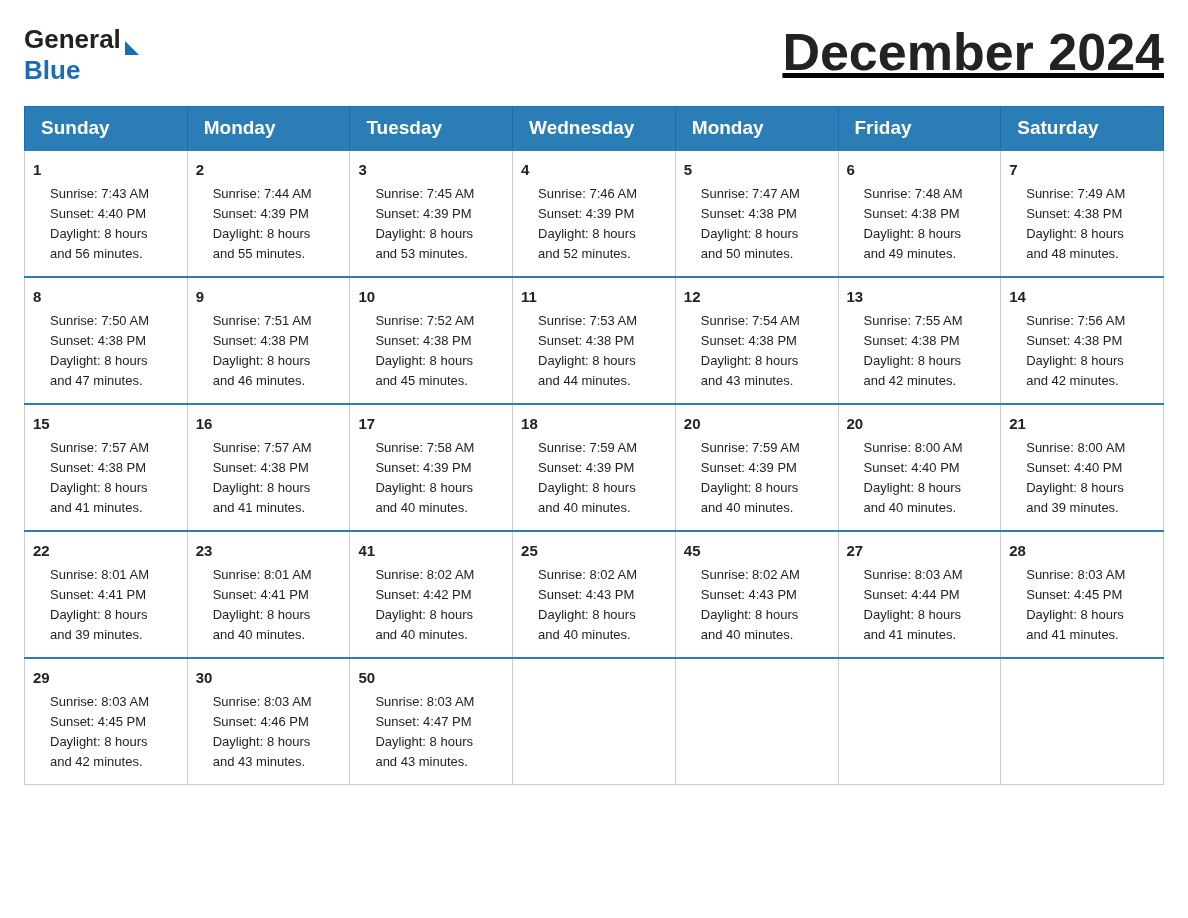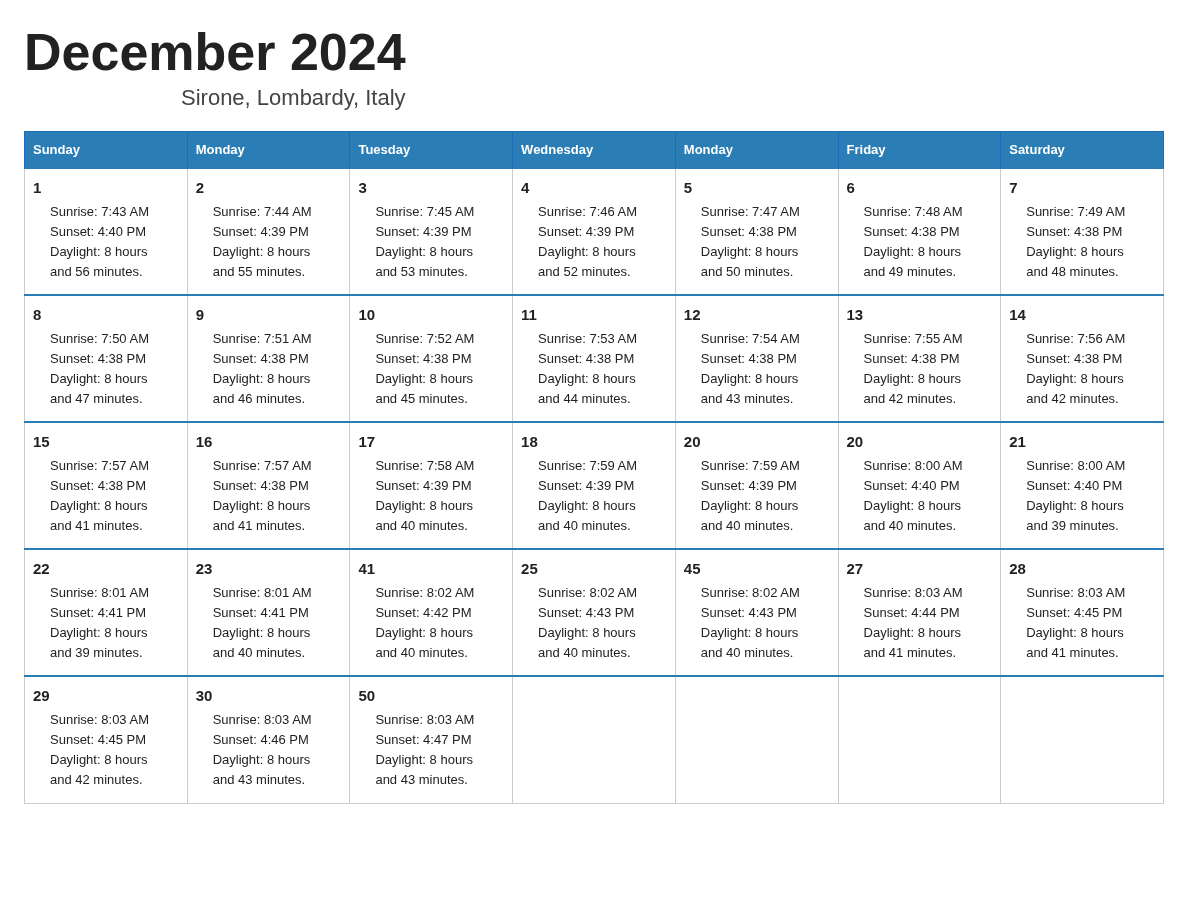--- a/index.html
+++ b/index.html
@@ -42,43 +42,44 @@
       margin-left: 2px;
       margin-top: 4px;
     }
     .logo-row {
       display: flex;
       align-items: flex-end;
       gap: 2px;
     }
     .title-block {
       text-align: right;
+      text-decoration: underline;
     }
     .month-title {
       font-size: 52px;
       font-weight: bold;
       color: #222;
       line-height: 1.1;
     }
     .location {
       font-size: 22px;
       color: #444;
       margin-top: 4px;
     }
     table {
       width: 100%;
       border-collapse: collapse;
       table-layout: fixed;
     }
     thead tr th {
       background-color: #2a7db5;
       color: #ffffff;
-      font-size: 13px;
-      font-weight: bold;
-      padding: 10px 8px;
+      font-size: 19px;
+      font-weight: bold;
+      padding: 10px 16px;
       text-align: left;
       border: 1px solid #1a6db5;
     }
     tbody tr td {
       vertical-align: top;
       padding: 8px 8px 12px 8px;
       border: 1px solid #cccccc;
       border-top: 2px solid #2a7db5;
       font-size: 13.5px;
       color: #222;
@@ -97,23 +98,29 @@
       margin-left: 17px;
     }
     tbody tr td.empty {
       background: #fff;
     }
   </style>
 </head>
 <body>
 
 <div class="header">
+  <div class="logo">
+    <div class="logo-row">
+      <span class="logo-general">General</span>
+      <div class="logo-triangle"></div>
+    </div>
+    <span class="logo-blue">Blue</span>
+  </div>
   <div class="title-block">
     <div class="month-title">December 2024</div>
-    <div class="location">Sirone, Lombardy, Italy</div>
   </div>
 </div>
 
 <table>
   <thead>
     <tr>
     <th>Sunday</th>
         <th>Monday</th>
         <th>Tuesday</th>
         <th>Wednesday</th>

